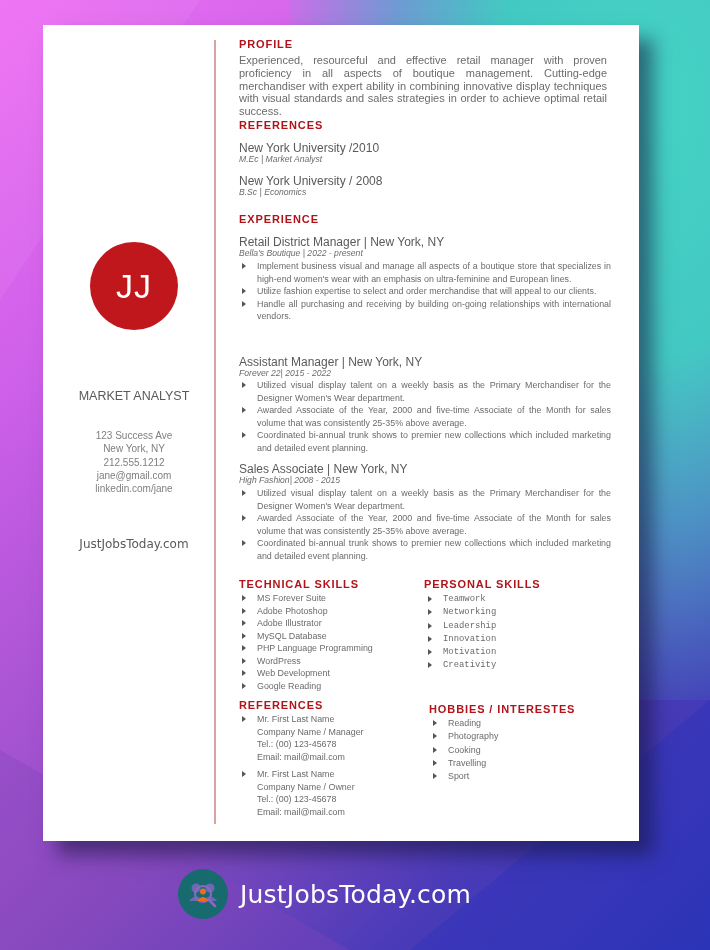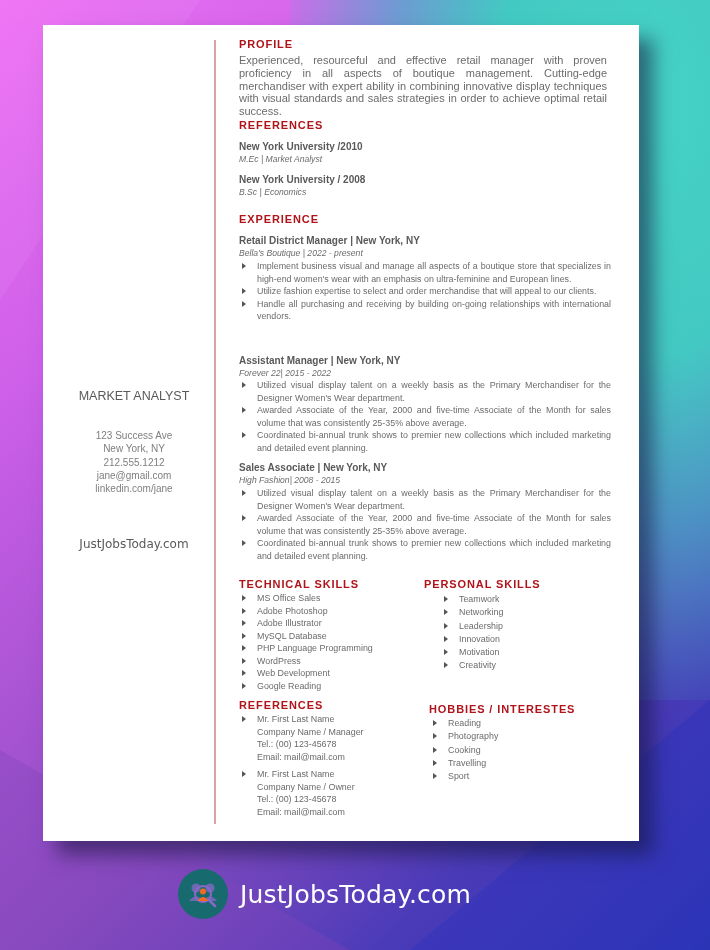--- a/index.html
+++ b/index.html
@@ -59,21 +59,21 @@
   
   .right { position: absolute; left: 196px; top: 0; width: 372px; }
   .h {
     position: absolute; color: #b0141a; font-weight: bold; font-size: 11px;
     letter-spacing: 0.9px;
   }
   .p {
     position: absolute; color: #6b6b6b; font-size: 11px; line-height: 12.8px;
     text-align: justify; text-align-last: left;
   }
-  .sub-b { position: absolute; color: #595959; font-size: 10px; font-weight: bold; }
+  .sub-b { position: absolute; color: #595959; font-size: 12px; font-weight: normal; }
   .sub-i { position: absolute; color: #6b6b6b; font-size: 8.6px; font-style: italic; }
   ul.bul { position: absolute; list-style: none; }
   ul.bul li {
     position: relative; padding-left: 18px; color: #6b6b6b; font-size: 8.9px;
     line-height: 12.6px; text-align: justify; text-align-last: left;
   }
   ul.bul li .tri {
     position: absolute; left: 3px; top: 3px; width: 0; height: 0;
     border-left: 4px solid #555; border-top: 3px solid transparent; border-bottom: 3px solid transparent;
   }
@@ -97,20 +97,21 @@
 
 <div class="bg-teal"></div>
 <div class="bg-facet1"></div>
 <div class="bg-facet2"></div>
 <div class="bg-facet3"></div>
 
 <div class="page">
   <div class="divider"></div>
 
   <div class="left">
+    <div class="avatar">JJ</div>
     <div class="title">MARKET ANALYST</div>
     <div class="contact">
       <div>123 Success Ave</div>
       <div>New York, NY</div>
       <div>212.555.1212</div>
       <div>jane@gmail.com</div>
       <div>linkedin.com/jane</div>
     </div>
     <div class="site-left">JustJobsToday.com</div>
   </div>
@@ -147,32 +148,32 @@
     <div class="sub-b" style="top:437px;">Sales Associate | New York, NY</div>
     <div class="sub-i" style="top:450px;">High Fashion| 2008 - 2015</div>
     <ul class="bul" style="top:462px; width:372px;">
       <li><span class="tri"></span><span>Utilized visual display talent on a weekly basis as the Primary Merchandiser for the Designer Women's Wear department.</span></li>
       <li><span class="tri"></span><span>Awarded Associate of the Year, 2000 and five-time Associate of the Month for sales volume that was consistently 25-35% above average.</span></li>
       <li><span class="tri"></span><span>Coordinated bi-annual trunk shows to premier new collections which included marketing and detailed event planning.</span></li>
     </ul>
 
     <div class="h" style="top:553px;">TECHNICAL SKILLS</div>
     <ul class="bul list" style="top:567px; width:180px;">
-      <li><span class="tri"></span><span>MS Office Sales</span></li>
+      <li><span class="tri"></span><span>MS Forever Suite</span></li>
       <li><span class="tri"></span><span>Adobe Photoshop</span></li>
       <li><span class="tri"></span><span>Adobe Illustrator</span></li>
       <li><span class="tri"></span><span>MySQL Database</span></li>
       <li><span class="tri"></span><span>PHP Language Programming</span></li>
       <li><span class="tri"></span><span>WordPress</span></li>
       <li><span class="tri"></span><span>Web Development</span></li>
       <li><span class="tri"></span><span>Google Reading</span></li>
     </ul>
 
     <div class="h" style="top:553px; left:185px;">PERSONAL SKILLS</div>
-    <ul class="bul list" style="top:568px; left:202px; width:180px;">
+    <ul class="bul list" style="top:568px; left:186px; width:180px;font-family:Liberation Mono, monospace;">
       <li style="line-height:13.3px;"><span class="tri"></span><span>Teamwork</span></li>
       <li style="line-height:13.3px;"><span class="tri"></span><span>Networking</span></li>
       <li style="line-height:13.3px;"><span class="tri"></span><span>Leadership</span></li>
       <li style="line-height:13.3px;"><span class="tri"></span><span>Innovation</span></li>
       <li style="line-height:13.3px;"><span class="tri"></span><span>Motivation</span></li>
       <li style="line-height:13.3px;"><span class="tri"></span><span>Creativity</span></li>
     </ul>
 
     <div class="h" style="top:674px;">REFERENCES</div>
     <ul class="bul ref" style="top:688px; width:180px;">

